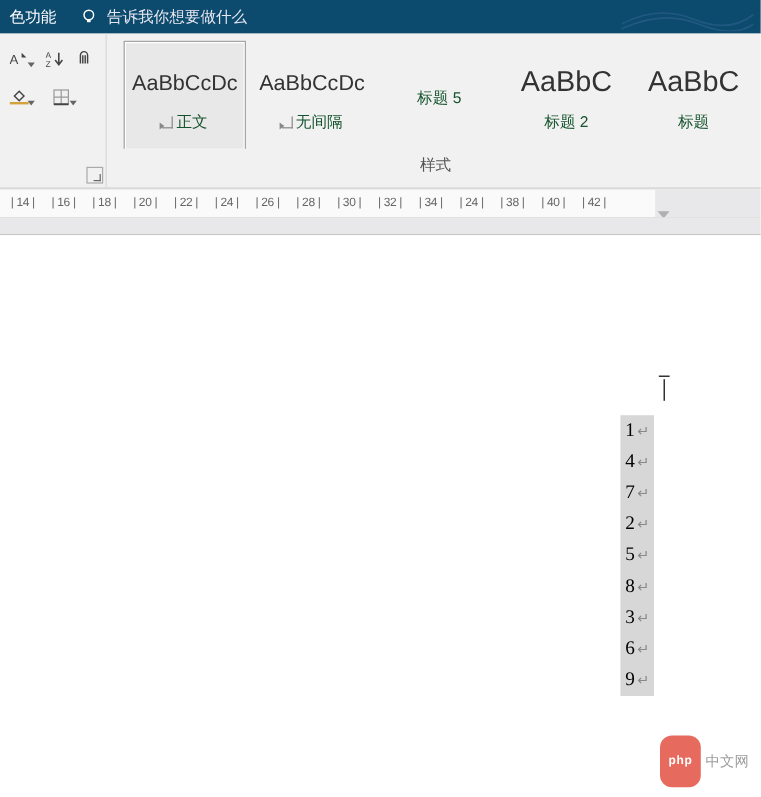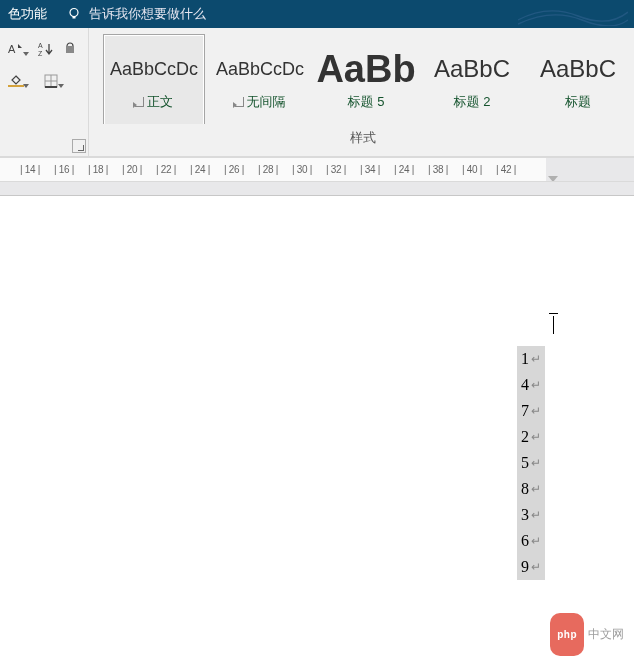--- a/index.html
+++ b/index.html
@@ -153,21 +153,21 @@
     }
     .ruler {
       height: 24px;
       background: #fafafa;
       border-bottom: 1px solid #dadada;
       display: flex;
       align-items: center;
       font-size: 10px;
       color: #666;
       position: relative;
-      padding-left: 13px;
+      padding-left: 2px;
       overflow: hidden;
     }
     .ruler-tick { width: 34px; text-align: center; letter-spacing: -0.3px; white-space: nowrap; }
     .ruler-margin {
       position: absolute;
       top: 0; right: 0;
       height: 24px;
       width: 88px;
       background: #e8e8ea;
     }
@@ -329,21 +329,20 @@
           </div>
         </div>
         <div class="style-item">
           <div class="style-preview preview-normal">AaBbCcDc</div>
           <div class="style-label">
             <span class="para-mark"></span>
             <span>无间隔</span>
           </div>
         </div>
         <div class="style-item">
-          <div class="style-preview preview-h1">AaBb</div>
           <div class="style-label">
             <span>标题 5</span>
           </div>
         </div>
         <div class="style-item">
           <div class="style-preview preview-h2">AaBbC</div>
           <div class="style-label">
             <span>标题 2</span>
           </div>
         </div>

